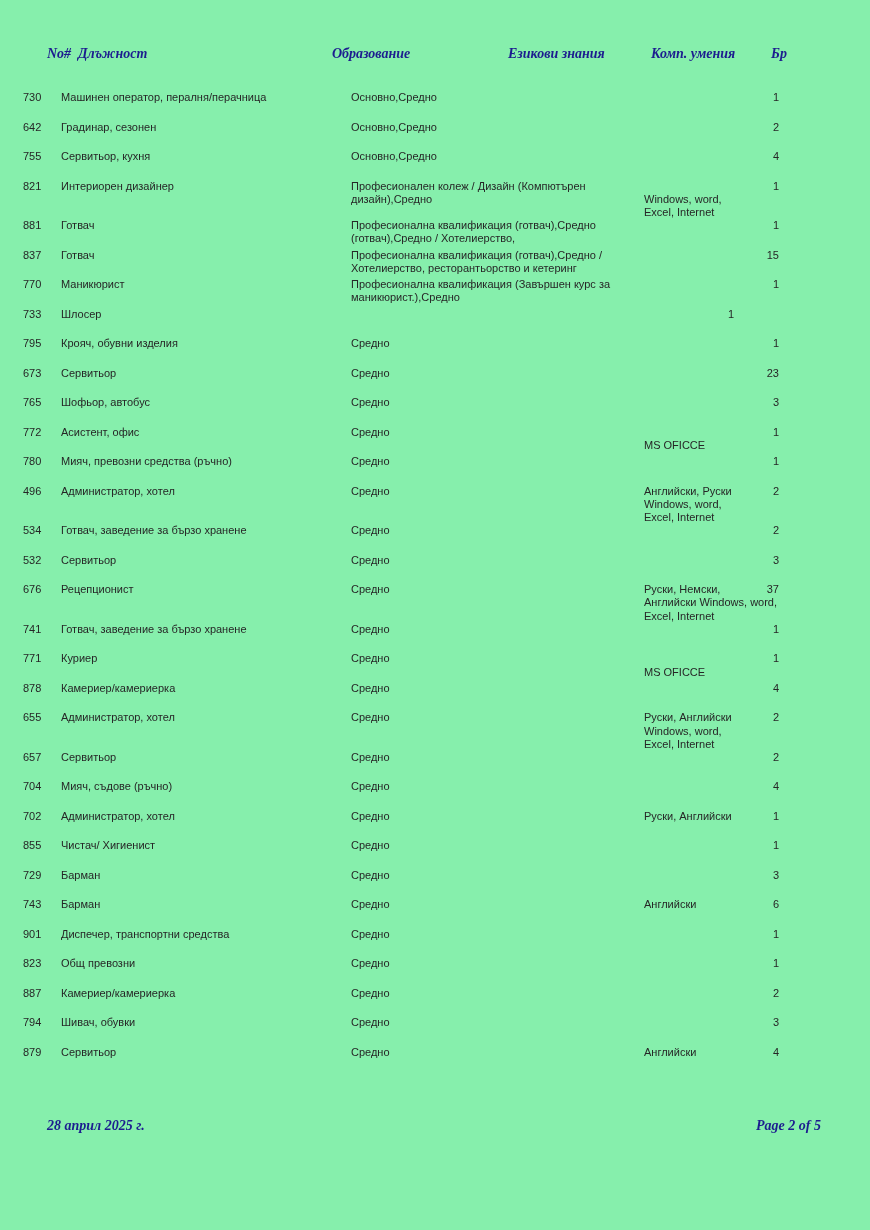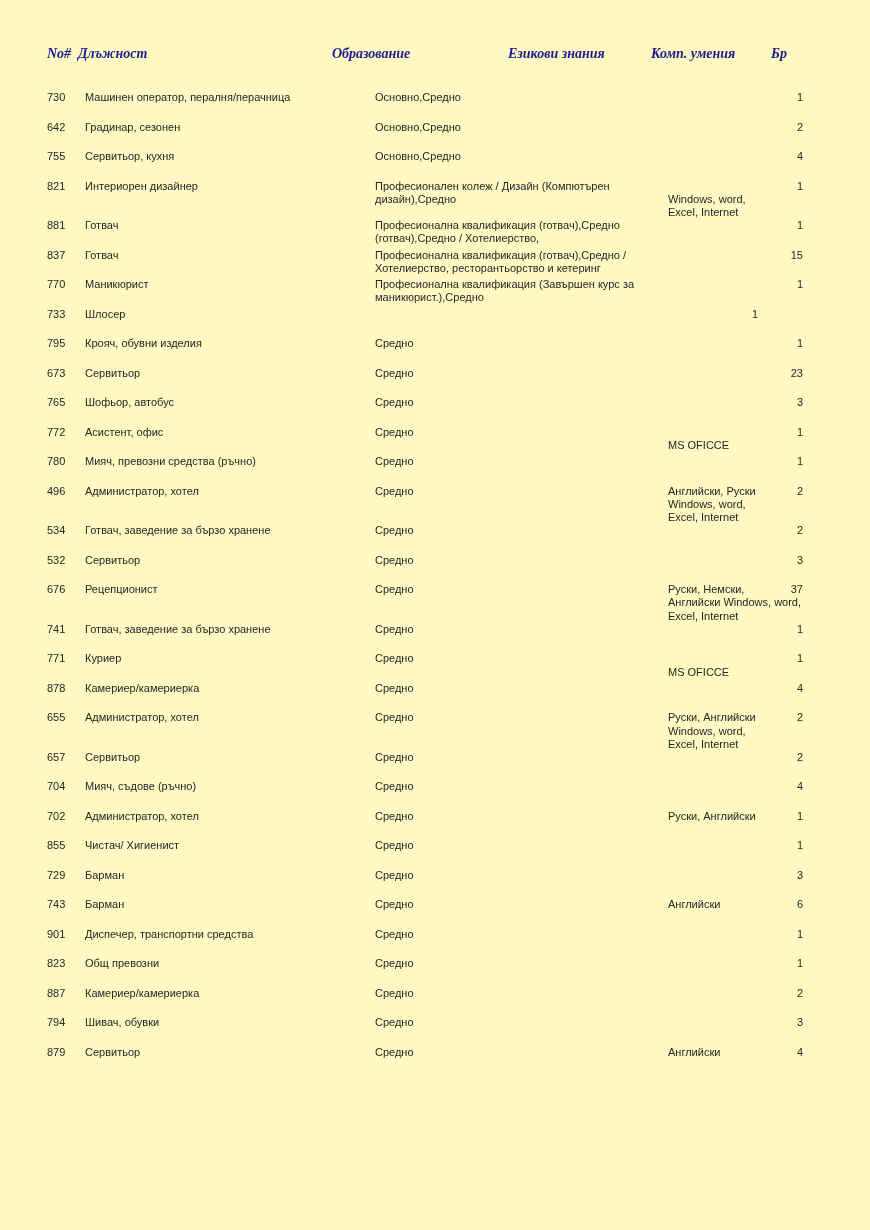--- a/index.html
+++ b/index.html
@@ -4,21 +4,21 @@
 <style>
   html, body { margin: 0; padding: 0; }
   body {
     width: 870px; height: 1230px;
     background: #ffffff;
     font-family: "Liberation Sans", sans-serif;
   }
   .page {
     position: relative;
     width: 870px; height: 1230px;
-    background: #fef9c3;
+    background: #86efac;
     overflow: hidden;
   }
   
   .thead {
     position: relative;
     height: 15px;
     padding-top: 46px;
     font-family: "Liberation Serif", "DejaVu Serif", serif;
     font-style: italic;
     font-weight: bold;
@@ -31,21 +31,21 @@
   .h-edu  { left: 332px; }
   .h-lang { left: 508px; }
   .h-comp { left: 651px; }
   .h-cnt  { left: 771px; }
 
   
   .tbody { margin-top: 30px; }
   .row {
     display: grid;
     grid-template-columns: 38px 290px 293px 90px 45px;
-    padding-left: 47px;
+    padding-left: 23px;
     min-height: 29.5px;
     align-items: start;
     font-size: 11px;
     line-height: 13.2px;
     color: #262626;
   }
   .c-no  { white-space: nowrap; }
   .c-pos { white-space: nowrap; }
   .c-edu { white-space: pre; }
   .c-lang { white-space: pre; }
@@ -311,14 +311,18 @@
     </div>
       <div class="row">
       <span class="c-no">879</span>
       <span class="c-pos">Сервитьор</span>
       <span class="c-edu">Средно</span>
       <span class="c-lang">Английски</span>
       <span class="c-cnt">4</span>
     </div>
     </div>
 
+  <div class="tfoot">
+    <span>28 април 2025 г.</span>
+    <span>Page 2 of 5</span>
+  </div>
 
 </div>
 
 </body></html>

